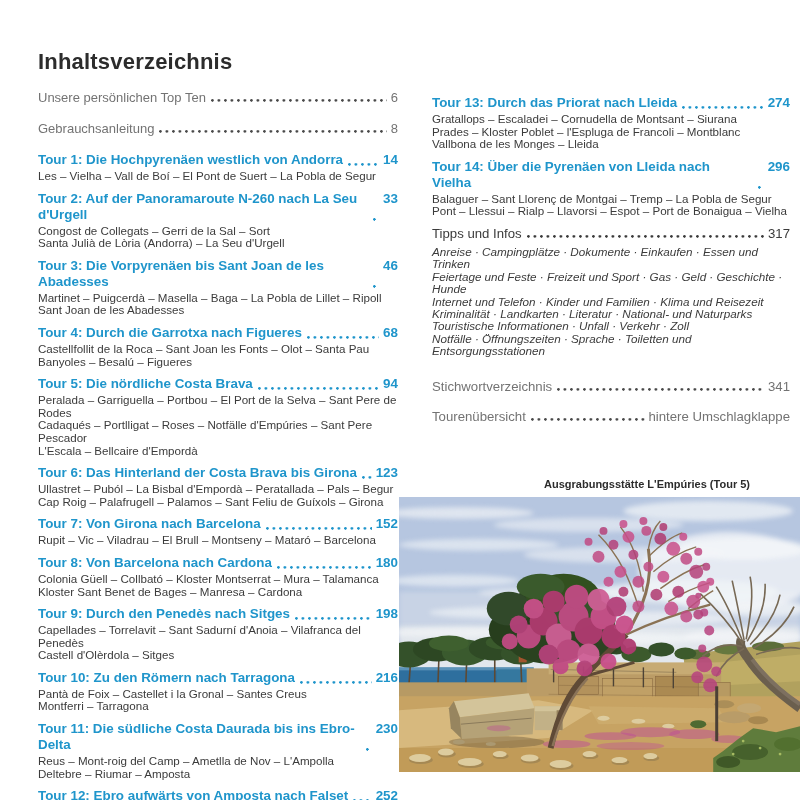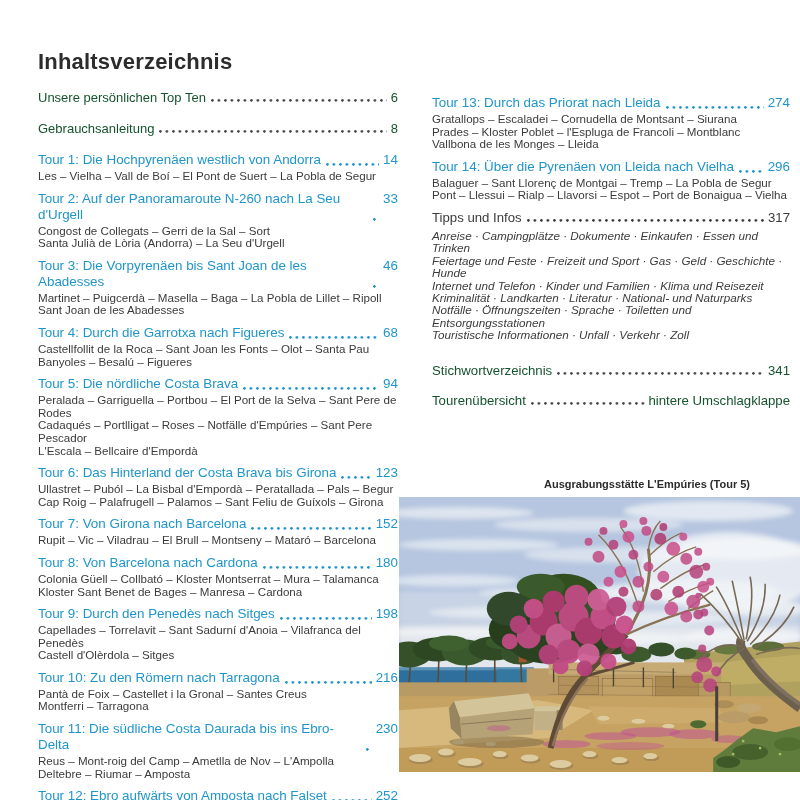--- a/index.html
+++ b/index.html
@@ -15,26 +15,26 @@
   .col { position:absolute; top:90px; }
   .col.left  { left:38px;  width:360px; }
   .col.right { left:432px; width:358px; }
 
   .toc-line { display:flex; align-items:baseline; }
   .leader {
     flex:1 1 auto; height:3px; align-self:flex-end; margin:0 4px 3px 5px; min-width:6px;
     background-image:radial-gradient(circle at 1.4px 1.4px, currentColor 1.05px, transparent 1.55px);
     background-size:6.5px 3px; background-repeat:repeat-x;
   }
-  .plain { font-size:13px; color:#14532d; margin-bottom:16px; }
+  .plain { font-size:13px; color:#737373; margin-bottom:16px; }
   .plain .leader { color:#4a4a4a; }
 
   .tour { margin-bottom:8px; }
   .tour-title-line {
-    font-weight:normal; color:var(--accent); font-size:13.4px; line-height:16px; margin-bottom:2px;
+    font-weight:bold; color:var(--accent); font-size:13.4px; line-height:16px; margin-bottom:2px;
   }
   .tour-title-line .leader { color:var(--accent); margin-bottom:2px; }
   .route-line { font-size:11.6px; line-height:12.6px; color:#3b3b3b; }
 
   #tours-right { margin-top:5px; }
   .tipps { margin-top:7px; }
   .tipps-head { font-size:13.2px; margin-bottom:5px;justify-content:center; }
   .topics { font-style:italic; }
   .topic-line { font-size:11.7px; line-height:12.4px; color:#3b3b3b; }
 
@@ -244,22 +244,22 @@
       <div class="toc-line tipps-head">
         <span class="lbl">Tipps und Infos</span>
         <span class="leader"></span>
         <span class="pg">317</span>
       </div>
       <div id="tipps-topics" class="topics">
           <div class="topic-line">Anreise · Campingplätze · Dokumente · Einkaufen · Essen und Trinken</div>
           <div class="topic-line">Feiertage und Feste · Freizeit und Sport · Gas · Geld · Geschichte · Hunde</div>
           <div class="topic-line">Internet und Telefon · Kinder und Familien · Klima und Reisezeit</div>
           <div class="topic-line">Kriminalität · Landkarten · Literatur · National- und Naturparks</div>
+          <div class="topic-line">Touristische Informationen · Unfall · Verkehr · Zoll</div>
           <div class="topic-line">Notfälle · Öffnungszeiten · Sprache · Toiletten und Entsorgungsstationen</div>
-          <div class="topic-line">Touristische Informationen · Unfall · Verkehr · Zoll</div>
         </div>
     </div>
 
     <div id="back-items">
   <div class="toc-line plain">
     <span class="lbl">Stichwortverzeichnis</span>
     <span class="leader"></span>
     <span class="pg">341</span>
   </div>
 

